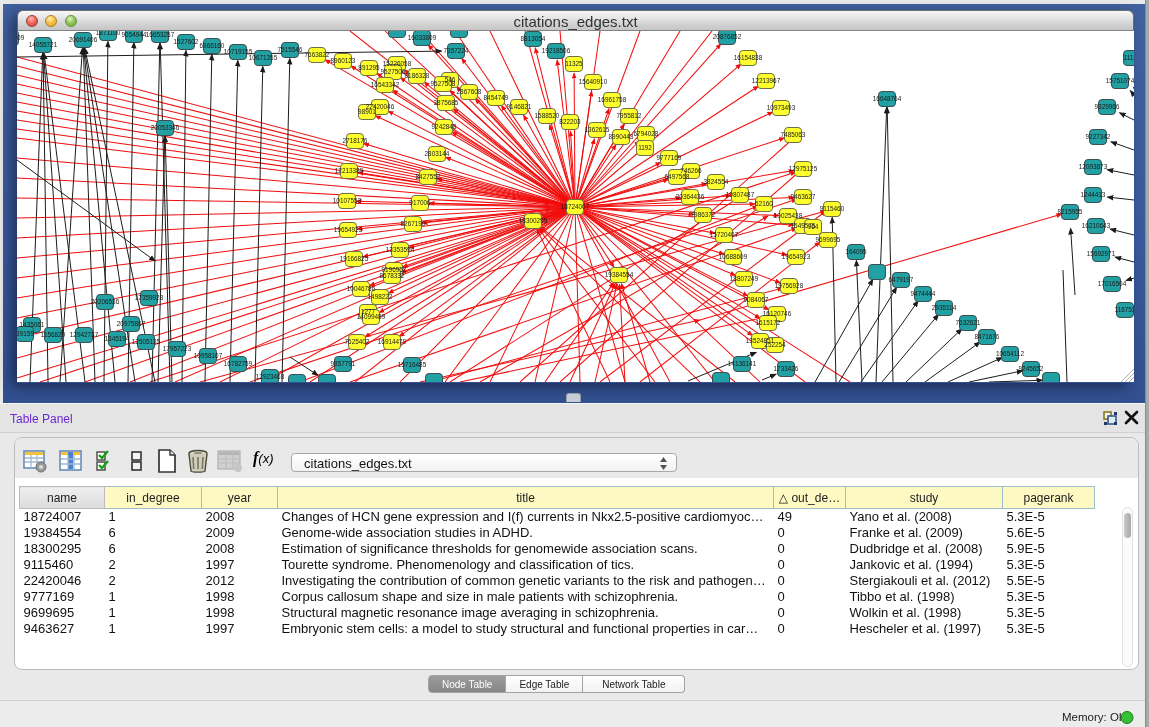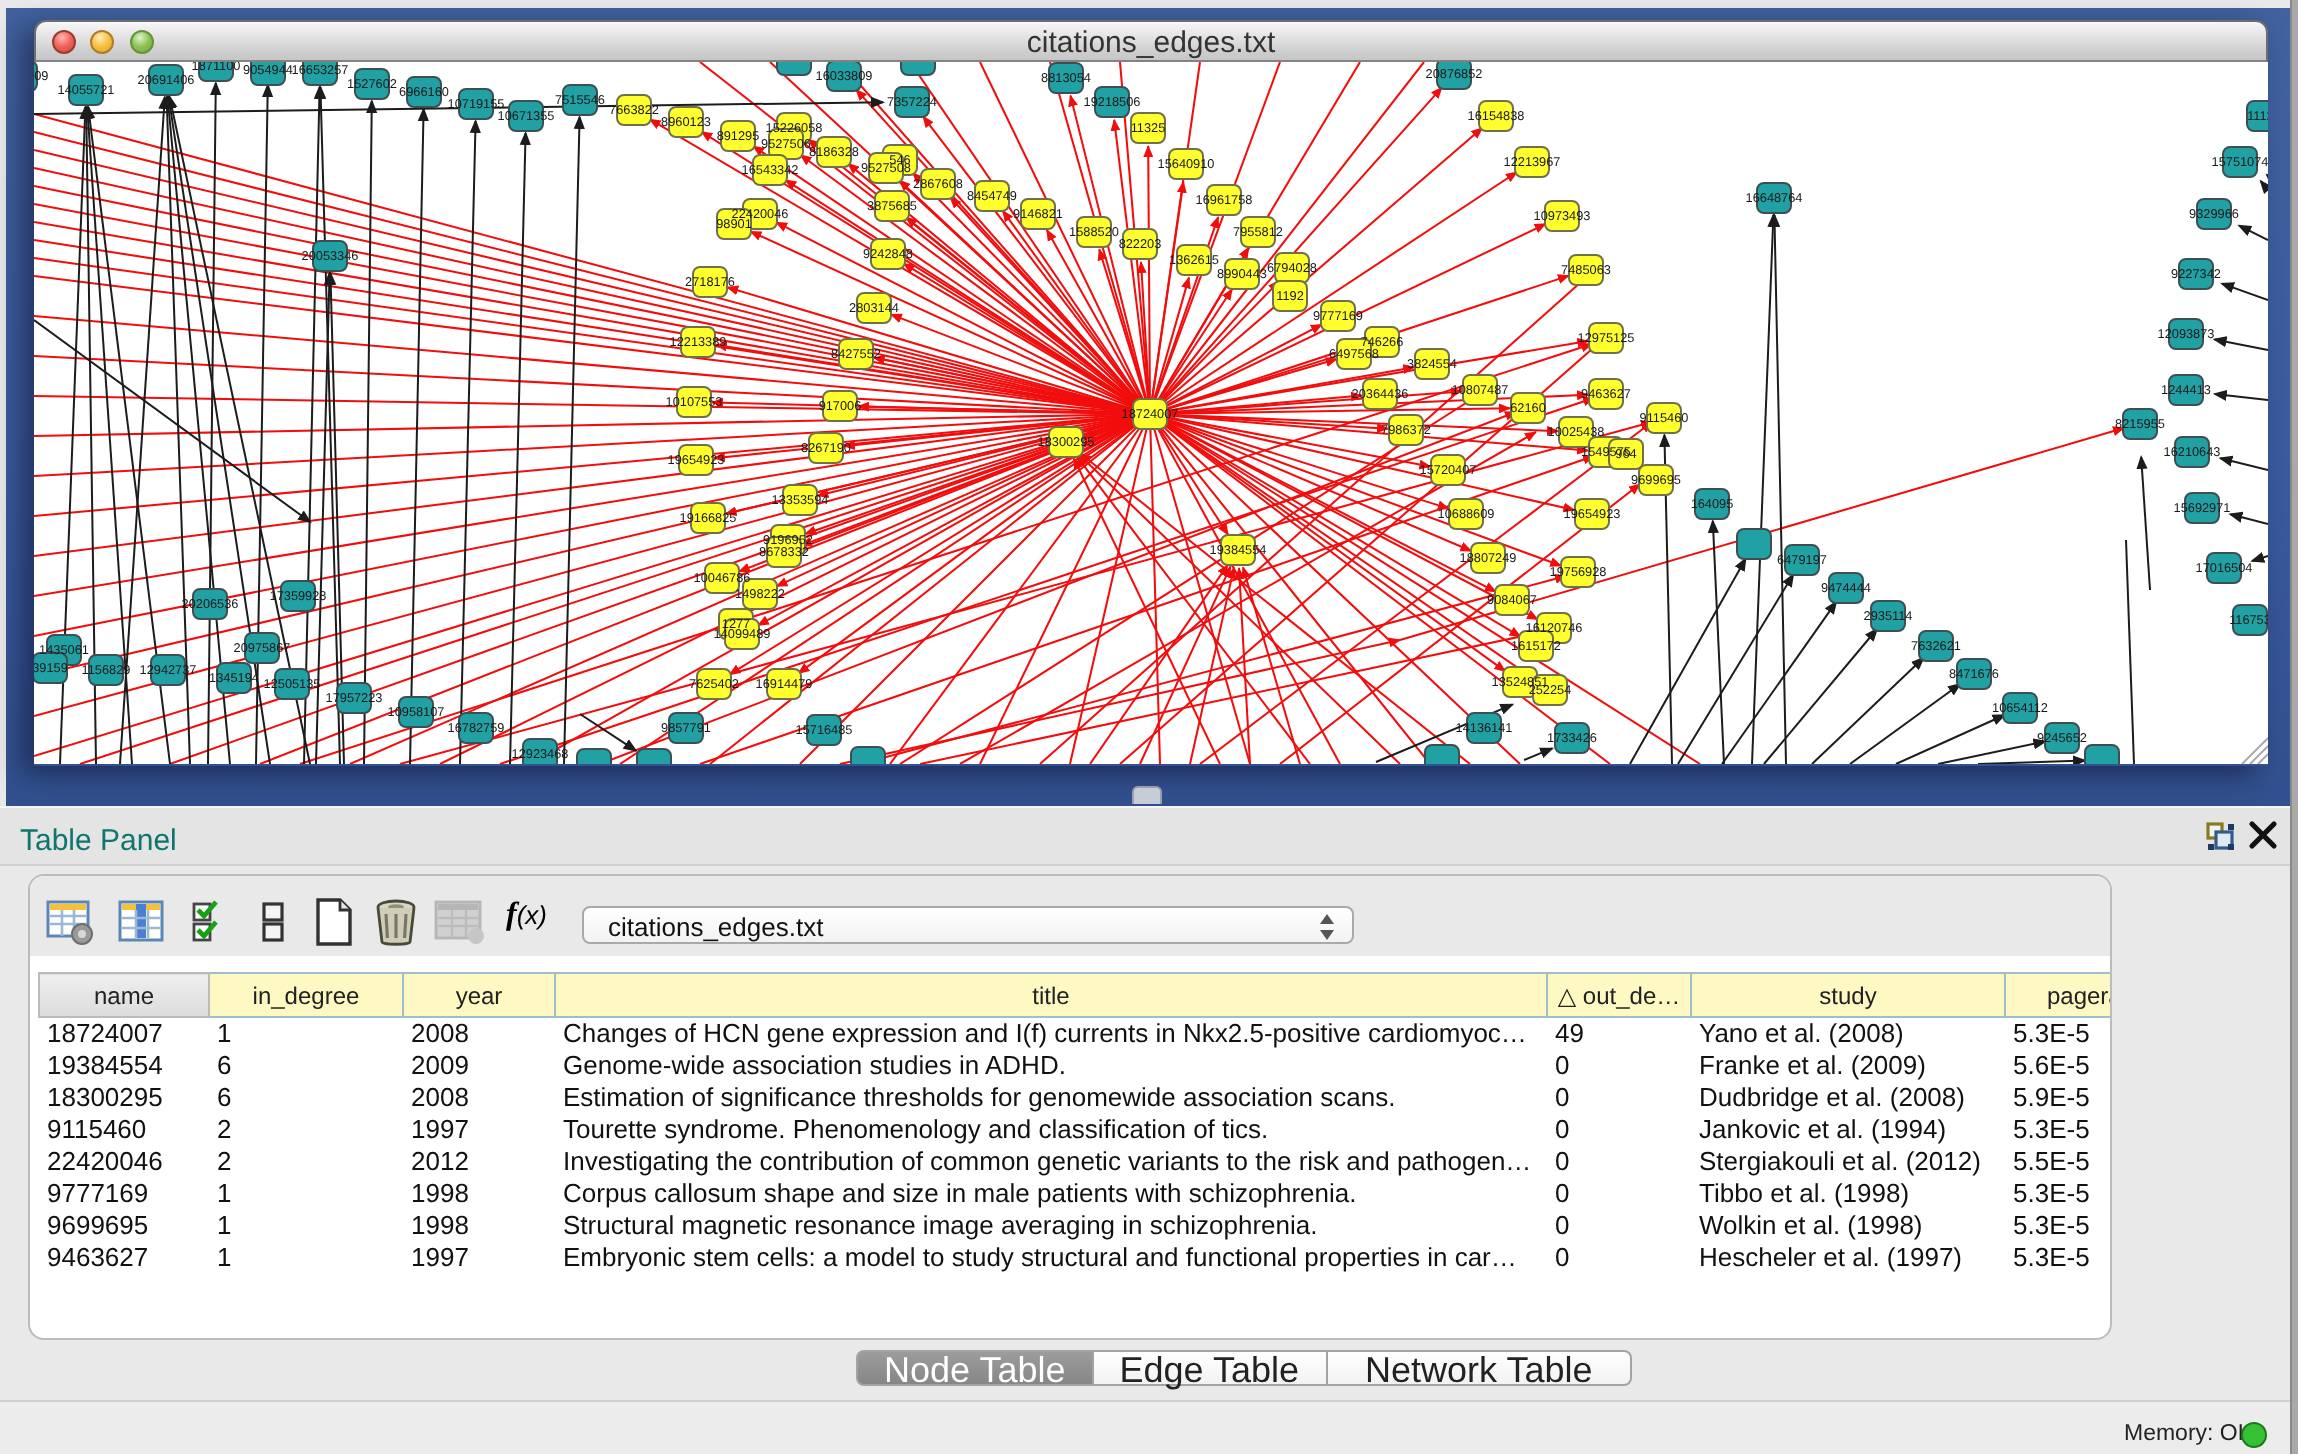--- a/index.html
+++ b/index.html
@@ -3,31 +3,31 @@
 *{margin:0;padding:0;box-sizing:border-box}
 body{width:1149px;height:727px;position:relative;overflow:hidden;font-family:"Liberation Sans",sans-serif;background:#e9e9e9}
 .desktop{position:absolute;left:3px;top:4px;width:1142px;height:399px;background:linear-gradient(180deg,#41629f 0%,#3a5a9e 60%,#32508f 100%)}
 .rightstrip{position:absolute;right:0;top:0;width:4px;height:727px;background:#a9a9a9;border-left:1px solid #8a8a8a}
 .win{position:absolute;left:17px;top:10px;width:1117px;height:373px;border-radius:6px 6px 0 0;box-shadow:-6px 4px 14px rgba(0,0,20,.45)}
 .titlebar{position:absolute;left:0;top:0;width:1117px;height:21px;border-radius:6px 6px 0 0;background:linear-gradient(180deg,#f7f7f7 0%,#e3e3e3 40%,#cfcfcf 75%,#c6c6c6 100%);border:1px solid #6e6e6e;border-bottom:1px solid #838383}
 .title{position:absolute;left:0;top:3px;width:100%;text-align:center;font-size:15px;color:#333}
 .tl{position:absolute;top:15px;width:12px;height:12px;border-radius:50%;box-sizing:border-box}
 .panel{position:absolute;left:0;top:403px;width:1145px;height:324px;background:#e9e9e9}
 .phead{position:absolute;left:0;top:0;width:100%;height:30px;background:#e4e4e4;border-top:1px solid #f6f6f6;border-bottom:1px solid #d0d0d0}
-.phead .t{position:absolute;left:10px;top:8px;font-size:15px;color:#0f766e}
-.tcontainer{position:absolute;left:14px;top:34px;width:1042px;height:233px;border:1px solid #bcbcbc;border-radius:8px;background:#fff;overflow:hidden}
+.phead .t{position:absolute;left:10px;top:8px;font-size:12px;color:#6d28d9}
+.tcontainer{position:absolute;left:14px;top:34px;width:1125px;height:233px;border:1px solid #bcbcbc;border-radius:8px;background:#fff;overflow:hidden}
 .toolbar{position:absolute;left:0;top:0;width:100%;height:40px;background:#e9e9e9}
 .combo{position:absolute;left:276px;top:15px;width:386px;height:19px;background:linear-gradient(180deg,#ffffff,#f2f2f2);border:1px solid #a9a9a9;border-radius:4px;font-size:13px;color:#111;padding:2px 0 0 12px}
 table.grid{position:absolute;left:4px;top:48px;border-collapse:collapse;font-size:13px;color:#111;table-layout:fixed;width:1075px}
 table.grid th{height:22px;background:#fef9c3;border:1px solid #9dbecd;font-weight:normal;font-size:12px;color:#222;overflow:hidden;white-space:nowrap}
 table.grid th.first{background:linear-gradient(180deg,#efefef,#dcdcdc);border-color:#bbb}
 table.grid td{height:16px;padding:0 4px;overflow:hidden;white-space:nowrap}
 td.c1{padding-left:6px}
 td.c5{padding-left:6px}
-.tabs{position:absolute;left:428px;top:272px;height:18px;display:flex;font-size:18px}
+.tabs{position:absolute;left:428px;top:272px;height:18px;display:flex;font-size:10px}
 .tabs div{border:1px solid #a3a3a3;border-left:none;background:linear-gradient(180deg,#ffffff,#f2f2f2);color:#222;padding:1px 13px 0 13px;line-height:16px}
 .tabs div.first{border-left:1px solid #a3a3a3;border-radius:4px 0 0 4px;background:linear-gradient(180deg,#9c9c9c,#868686);color:#fff}
 .tabs div.last{border-radius:0 4px 4px 0}
 .status{position:absolute;left:0;top:700px;width:1145px;height:27px;background:#ececec;border-top:1px solid #cfcfcf}
 .vsb{position:absolute;left:1107px;top:69px;width:11px;height:160px;background:#fbfbfb;border:1px solid #e0e0e0;border-radius:6px}
 .vsb .th{position:absolute;left:1px;top:5px;width:7px;height:25px;background:linear-gradient(90deg,#c9c9c9,#a8a8a8);border-radius:4px}
 .divhandle{position:absolute;left:566px;top:393px;width:15px;height:9px;background:#c7cdd8;border:1px solid #9aa0ab;border-bottom:none;border-radius:3px 3px 0 0}
 </style></head><body>
 <div class="desktop"></div>
 <div class="win"></div>

